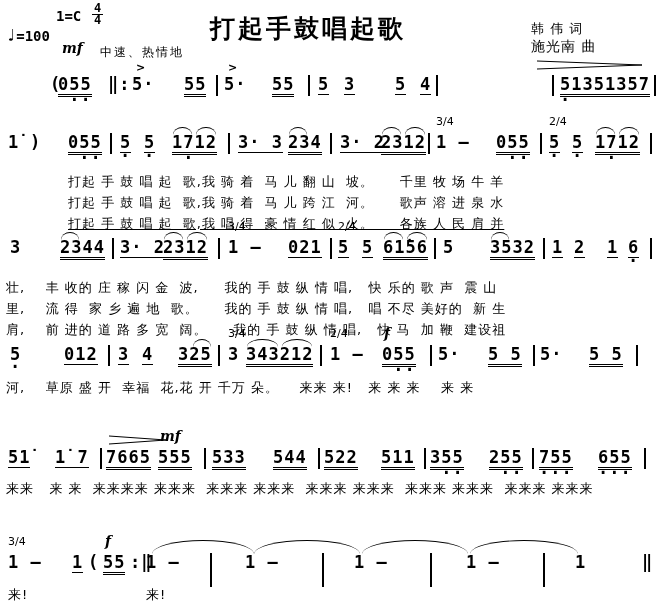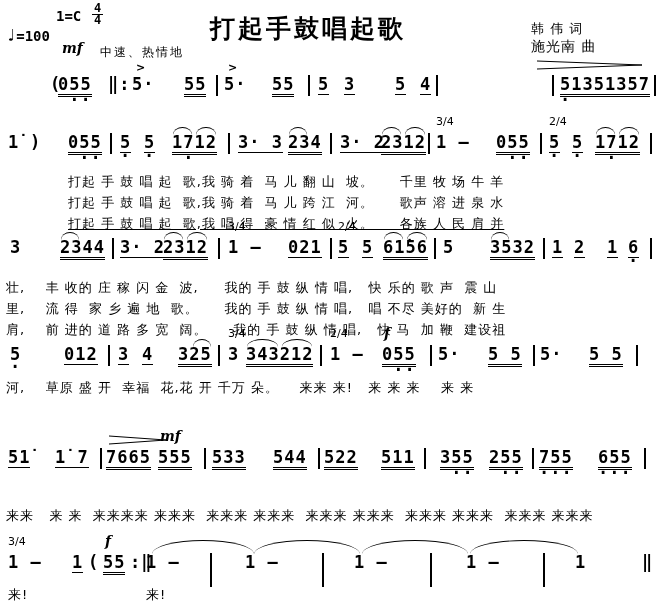--- a/index.html
+++ b/index.html
@@ -153,21 +153,21 @@
           <path d="M1,1 L58,5 M1,9 L58,5" stroke="#000" fill="none"></path>
         </svg></span><span class="txt u2">7665</span></div>
     <div class="cell" style="left: 158px; top: 448px;"><span class="dyn">mf</span><span class="txt u2">555</span></div>
     <div class="bar" style="left: 204px; top: 448px;"></div>
     <div class="cell" style="left: 212px; top: 448px;"><span class="txt u2">533</span></div>
     <div class="cell" style="left: 273px; top: 448px;"><span class="txt u2">544</span></div>
     <div class="bar" style="left: 318px; top: 448px;"></div>
     <div class="cell" style="left: 324px; top: 448px;"><span class="txt u2">522</span></div>
     <div class="cell" style="left: 381px; top: 448px;"><span class="txt u2">511</span></div>
     <div class="bar" style="left: 424px; top: 448px;"></div>
-    <div class="cell" style="left: 440px; top: 448px;"><span class="txt u2">355</span><span class="below"> ··</span></div>
+    <div class="cell" style="left: 430px; top: 448px;"><span class="txt u2">355</span><span class="below"> ··</span></div>
     <div class="cell" style="left: 489px; top: 448px;"><span class="txt u2">255</span><span class="below"> ··</span></div>
     <div class="bar" style="left: 532px; top: 448px;"></div>
     <div class="cell" style="left: 539px; top: 448px;"><span class="txt u2">755</span><span class="below">···</span></div>
     <div class="cell" style="left: 598px; top: 448px;"><span class="txt u2">655</span><span class="below">···</span></div>
     <div class="bar" style="left: 644px; top: 448px;"></div>
     <div class="cell" style="left: 8px; top: 553px;"><span class="ts">3/4</span><span class="txt">1 –</span></div>
     <div class="cell" style="left: 72px; top: 553px;"><span class="txt u1">1</span></div>
     <div class="cell" style="left: 88px; top: 553px;"><span class="txt">(</span></div>
     <div class="cell" style="left: 103px; top: 553px;"><span class="dyn">f</span><span class="txt u2">55</span></div>
     <div class="cell rep" style="left: 130px; top: 553px;"><span class="txt">:‖</span></div>
@@ -185,16 +185,16 @@
     <div class="tie" style="left: 254px; top: 540px; width: 106px;"></div>
     <div class="tie" style="left: 362px; top: 540px; width: 106px;"></div>
     <div class="tie" style="left: 470px; top: 540px; width: 108px;"></div>
     <div class="lyric" style="left: 68px; top: 174px;">打起 手 鼓 唱 起  歌,我 骑 着  马 儿 翻 山  坡。     千里 牧 场 牛 羊</div>
     <div class="lyric" style="left: 68px; top: 195px;">打起 手 鼓 唱 起  歌,我 骑 着  马 儿 跨 江  河。     歌声 溶 进 泉 水</div>
     <div class="lyric" style="left: 68px; top: 216px; text-decoration: underline;">打起 手 鼓 唱 起  歌,我 唱 得  豪 情 红 似  火。     各族 人 民 肩 并</div>
     <div class="lyric" style="left: 6px; top: 280px;">壮,    丰 收的 庄 稼 闪 金  波,     我的 手 鼓 纵 情 唱,   快 乐的 歌 声  震 山</div>
     <div class="lyric" style="left: 6px; top: 301px;">里,    流 得  家 乡 遍 地  歌。     我的 手 鼓 纵 情 唱,   唱 不尽 美好的  新 生</div>
     <div class="lyric" style="left: 6px; top: 322px;">肩,    前 进的 道 路 多 宽  阔。     我的 手 鼓 纵 情 唱,   快 马  加 鞭  建设祖</div>
     <div class="lyric" style="left: 6px; top: 380px;">河,    草原 盛 开  幸福  花,花 开 千万 朵。    来来 来!   来 来 来    来 来</div>
-    <div class="lyric" style="left: 6px; top: 508px;">来来   来 来  来来来来 来来来  来来来 来来来  来来来 来来来  来来来 来来来  来来来 来来来</div>
+    <div class="lyric" style="left: 6px; top: 481px;">来来   来 来  来来来来 来来来  来来来 来来来  来来来 来来来  来来来 来来来  来来来 来来来</div>
     <div class="lyric" style="left: 8px; top: 587px;">来!</div>
     <div class="lyric" style="left: 146px; top: 587px;">来!</div>
   </div>
 
 </body></html>

